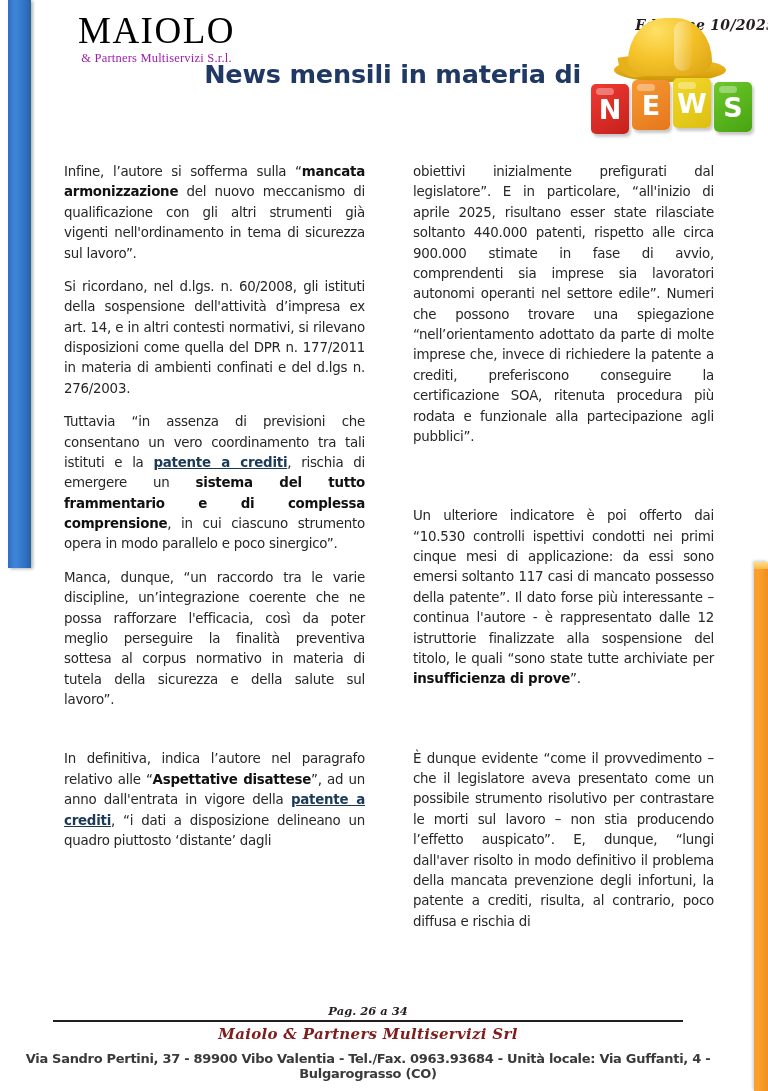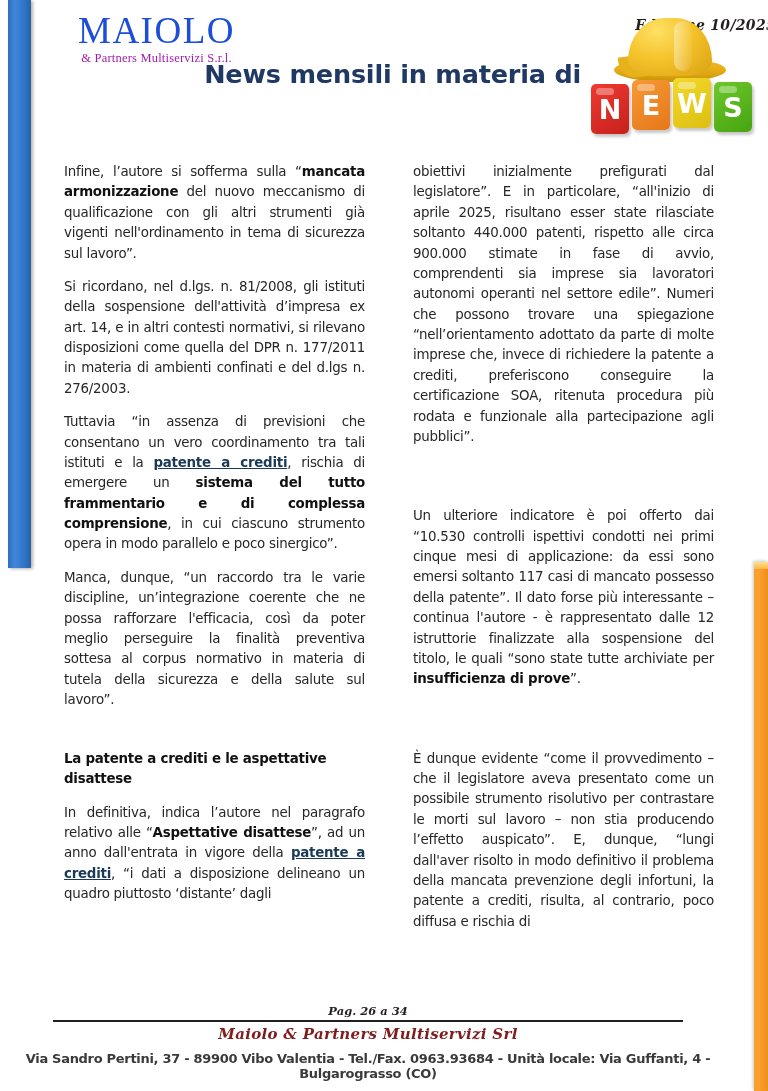--- a/index.html
+++ b/index.html
@@ -83,21 +83,21 @@
     justify-content: center;
     font-family: "Liberation Serif", serif;
     font-size: 26px;
     letter-spacing: 1px;
     color: #8f8f8f;
   }
   .logo-name {
     font-family: "Liberation Serif", serif;
     font-size: 37px;
     letter-spacing: 1.5px;
-    color: #1d4ed8;
+    color: #000000;
     line-height: 1;
     margin-top: -6px;
   }
   .logo-sub {
     font-family: "Liberation Serif", serif;
     font-size: 12.5px;
     color: #a21caf;
     margin-top: 2px;
     letter-spacing: 0.2px;
   }
@@ -326,25 +326,24 @@
       <div class="news-cube c-yellow">W</div>
       <div class="news-cube c-green">S</div>
     </div>
   </div>
 
 </div>
 
 <div class="content">
   <div class="column" id="col-left">
       <p class="para"><span>Infine, l’autore si sofferma sulla “</span><b>mancata armonizzazione</b><span> del nuovo meccanismo di qualificazione con gli altri strumenti già vigenti nell'ordinamento in tema di sicurezza sul lavoro”.</span></p>
-      <p class="para"><span>Si ricordano, nel d.lgs. n. 81/2008, gli istituti della sospensione dell'attività d’impresa ex art. 14, e in altri contesti normativi, si rilevano disposizioni come quella del DPR n. 177/2011 in materia di ambienti confinati e del d.lgs n. 276/2003.</span></p>
+      <p class="para"><span>Si ricordano, nel d.lgs. n. 60/2008, gli istituti della sospensione dell'attività d’impresa ex art. 14, e in altri contesti normativi, si rilevano disposizioni come quella del DPR n. 177/2011 in materia di ambienti confinati e del d.lgs n. 276/2003.</span></p>
       <p class="para"><span>Tuttavia “in assenza di previsioni che consentano un vero coordinamento tra tali istituti e la </span><span class="lnk">patente a crediti</span><span>, rischia di emergere un </span><b>sistema del tutto frammentario e di complessa comprensione</b><span>, in cui ciascuno strumento opera in modo parallelo e poco sinergico”.</span></p>
       <p class="para"><span>Manca, dunque, “un raccordo tra le varie discipline, un’integrazione coerente che ne possa rafforzare l'efficacia, così da poter meglio perseguire la finalità preventiva sottesa al corpus normativo in materia di tutela della sicurezza e della salute sul lavoro”.</span></p>
       <div class="spacer-lg"></div>
-      <div class="heading">La patente a crediti e le aspettative disattese</div>
       <p class="para"><span>In definitiva, indica l’autore nel paragrafo relativo alle “</span><b>Aspettative disattese</b><span>”, ad un anno dall'entrata in vigore della </span><span class="lnk">patente a crediti</span><span>, “i dati a disposizione delineano un quadro piuttosto ‘distante’ dagli</span></p>
     </div>
   <div class="column" id="col-right">
       <p class="para"><span>obiettivi inizialmente prefigurati dal legislatore”. E in particolare, “all'inizio di aprile 2025, risultano esser state rilasciate soltanto 440.000 patenti, rispetto alle circa 900.000 stimate in fase di avvio, comprendenti sia imprese sia lavoratori autonomi operanti nel settore edile”. Numeri che possono trovare una spiegazione “nell’orientamento adottato da parte di molte imprese che, invece di richiedere la patente a crediti, preferiscono conseguire la certificazione SOA, ritenuta procedura più rodata e funzionale alla partecipazione agli pubblici”.</span></p>
       <div class="spacer-xl"></div>
       <p class="para"><span>Un ulteriore indicatore è poi offerto dai “10.530 controlli ispettivi condotti nei primi cinque mesi di applicazione: da essi sono emersi soltanto 117 casi di mancato possesso della patente”. Il dato forse più interessante – continua l'autore - è rappresentato dalle 12 istruttorie finalizzate alla sospensione del titolo, le quali “sono state tutte archiviate per </span><b>insufficienza di prove</b><span>”.</span></p>
       <div class="spacer-xl"></div>
       <p class="para"><span>È dunque evidente “come il provvedimento – che il legislatore aveva presentato come un possibile strumento risolutivo per contrastare le morti sul lavoro – non stia producendo l’effetto auspicato”. E, dunque, “lungi dall'aver risolto in modo definitivo il problema della mancata prevenzione degli infortuni, la patente a crediti, risulta, al contrario, poco diffusa e rischia di</span></p>
     </div>
 </div>

